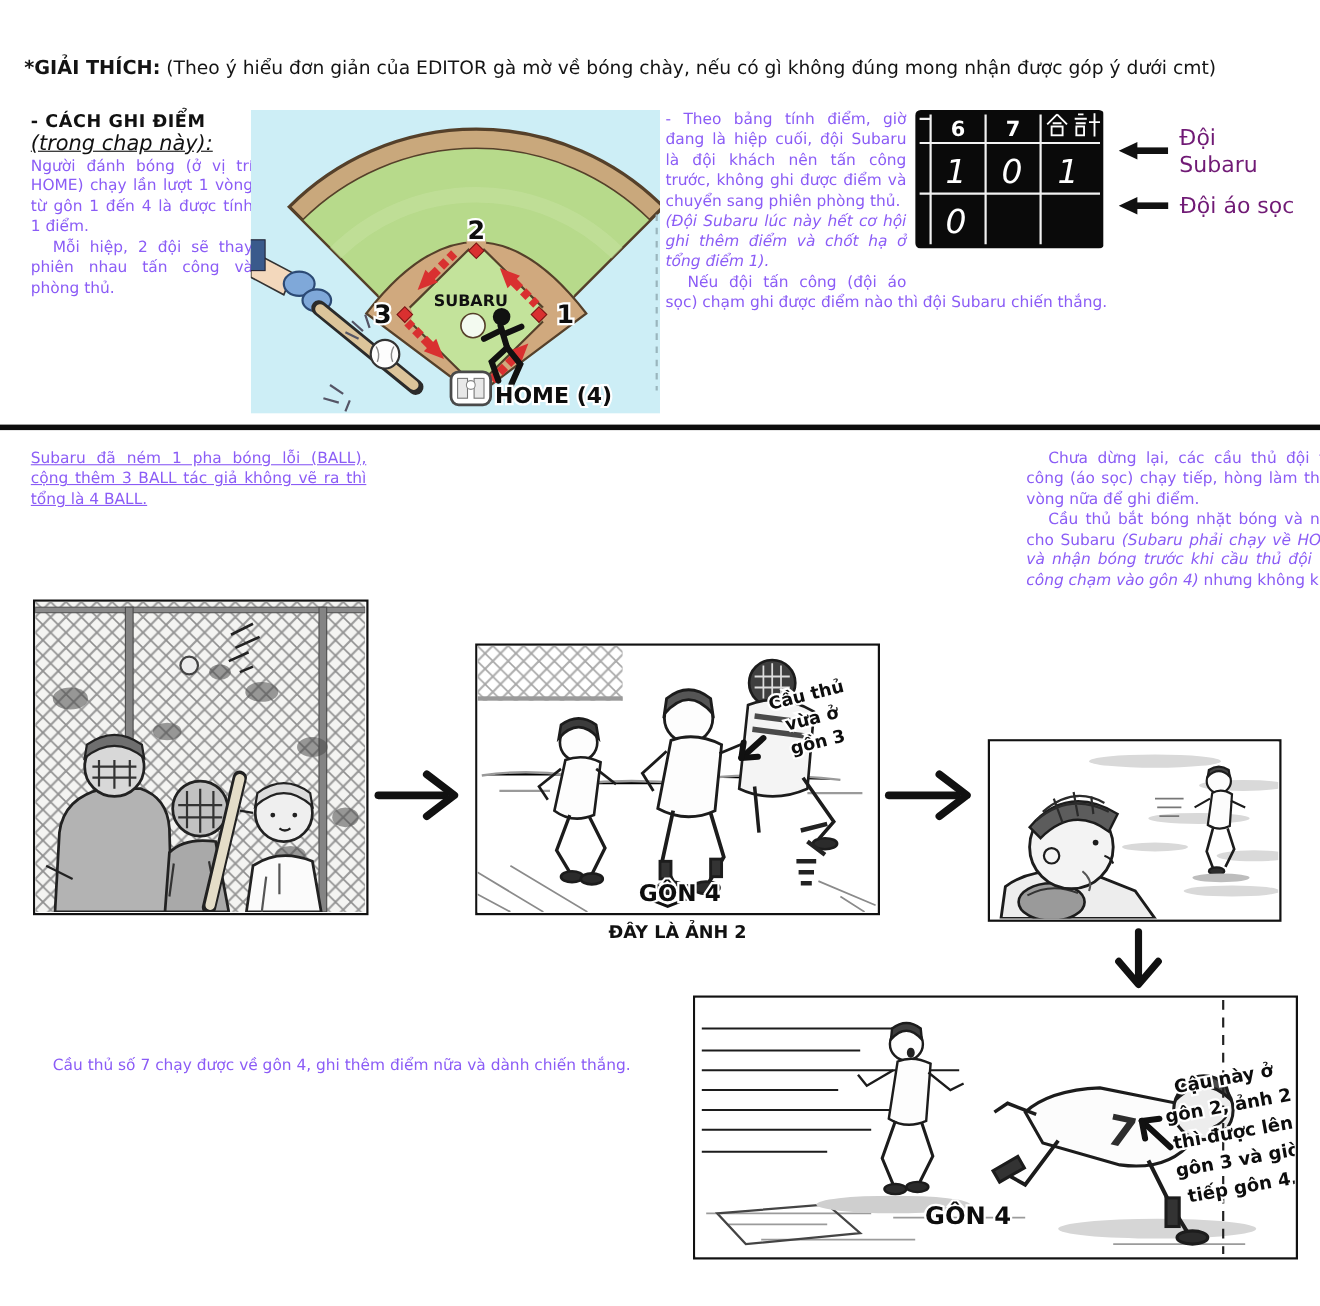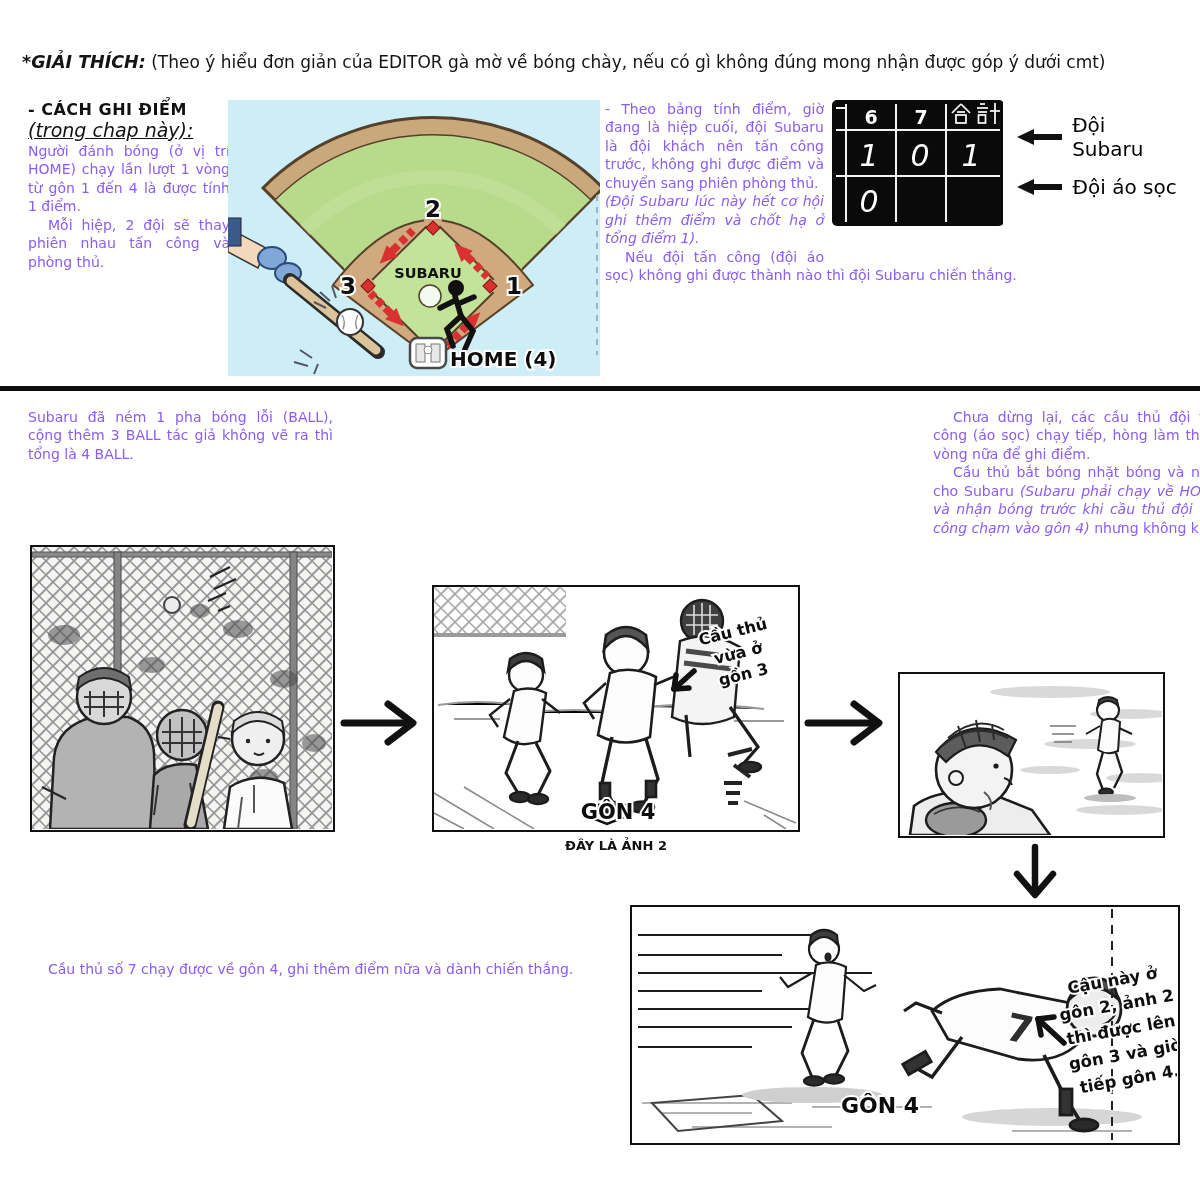--- a/index.html
+++ b/index.html
@@ -4,52 +4,52 @@
 <style>
   html,body{margin:0;padding:0;background:#fff;}
   #page{position:relative;width:1200px;height:1187px;background:#ffffff;overflow:hidden;
         font-family:"DejaVu Sans",sans-serif;color:#111;}
   .abs{position:absolute;}
   .txt{font-size:14px;line-height:1.32;text-align:justify;color:#8b5cf6;}
   .indent{text-indent:20px;}
   .ital{font-style:italic;}
   
   #hdr{left:22px;top:52px;width:1160px;font-size:17px;color:#141414;}
-  #hdr .lbl{font-weight:bold;font-size:17.5px;font-style:italic;}
+  #hdr .lbl{font-weight:bold;font-size:17.5px;}
   
   #colL{left:28px;top:100px;width:202px;}
   #colL .title{font-size:16px;font-weight:bold;letter-spacing:.5px;}
   #colL .sub{font-size:19px;font-style:italic;margin-bottom:1px;text-decoration:underline;}
   
   #diag{left:228px;top:100px;width:372px;height:276px;}
   
   #colR{left:605px;top:100px;width:577px;}
   #sbFloat{float:right;width:350px;height:152px;margin-left:8px;}
   
   #divider{left:0;top:386px;width:1200px;height:5px;background:#0d0d0d;}
   
-  #bcol1{left:28px;top:408px;width:305px;}
+  #bcol1{left:28px;top:408px;width:305px;text-decoration:underline;}
   #bcol2{left:398px;top:408px;width:412px;}
   #bcol3{left:893px;top:408px;width:289px;margin-left:40px;}
   
   .panel{border:2.5px solid #111;background:#fff;box-sizing:border-box;}
   #p1{left:30px;top:545px;width:305px;height:287px;}
   #p2{left:432px;top:585px;width:368px;height:247px;}
-  #p2cap{left:432px;top:838px;width:368px;text-align:center;font-size:13px;font-weight:bold;}
+  #p2cap{left:432px;top:838px;width:368px;text-align:center;font-size:16px;font-weight:bold;}
   #p3{left:898px;top:672px;width:267px;height:166px;}
   #p4{left:630px;top:905px;width:550px;height:240px;}
   #finalTxt{left:28px;top:912px;width:600px;margin-top:48px;}
   #arr1{left:338px;top:695px;}
   #arr2{left:800px;top:695px;}
   #arrD{left:1005px;top:843px;}
   svg text{font-family:"DejaVu Sans",sans-serif;}
   .halo{paint-order:stroke;stroke:#ffffff;stroke-width:4px;fill:#0d0d0d;font-weight:bold;}
   
   .sbrow{display:flex;align-items:center;gap:10px;height:26px;}
-  .sbrow .name{font-size:20px;color:#000000;}
+  .sbrow .name{font-size:20px;color:#701a75;}
 </style>
 </head>
 <body>
 
 <div id="page">
 
   <div class="abs" id="hdr">
     <span class="lbl">*GIẢI THÍCH:</span>
     <span>(Theo ý hiểu đơn giản của EDITOR gà mờ về bóng chày, nếu có gì không đúng mong nhận được góp ý dưới cmt)</span>
   </div>
@@ -191,21 +191,21 @@
               <polygon points="0,9 17,1 17,17" fill="#111"></polygon>
                 <rect x="14" y="6" width="31" height="6" fill="#111"></rect>
             </svg>
             <span class="name">Đội áo sọc</span>
           </div>
         </div>
       </div>
     </div>
     <div class="txt">- Theo bảng tính điểm, giờ đang là hiệp cuối, đội Subaru là đội khách nên tấn công trước, không ghi được điểm và chuyển sang phiên phòng thủ.</div>
     <div class="txt ital">(Đội Subaru lúc này hết cơ hội ghi thêm điểm và chốt hạ ở tổng điểm 1).</div>
-    <div class="txt indent">Nếu đội tấn công (đội áo sọc) không ghi được thành nào thì đội Subaru chiến thắng.</div>
+    <div class="txt indent">Nếu đội tấn công (đội áo sọc) chạm ghi được điểm nào thì đội Subaru chiến thắng.</div>
   </div>
 
   <div class="abs" id="divider"></div>
 
   <div class="abs txt" id="bcol1">Subaru đã ném 1 pha bóng lỗi (BALL), cộng thêm 3 BALL tác giả không vẽ ra thì tổng là 4 BALL.</div>
   <div class="abs" id="bcol3">
     <div class="txt indent">Chưa dừng lại, các cầu thủ đội tấn công (áo sọc) chạy tiếp, hòng làm thêm vòng nữa để ghi điểm.</div>
     <div class="txt indent"><span>Cầu thủ bắt bóng nhặt bóng và ném cho Subaru </span><span class="ital">(Subaru phải chạy về HOME và nhận bóng trước khi cầu thủ đội tấn công chạm vào gôn 4) </span><span>nhưng không kịp.</span></div>
   </div>
 

